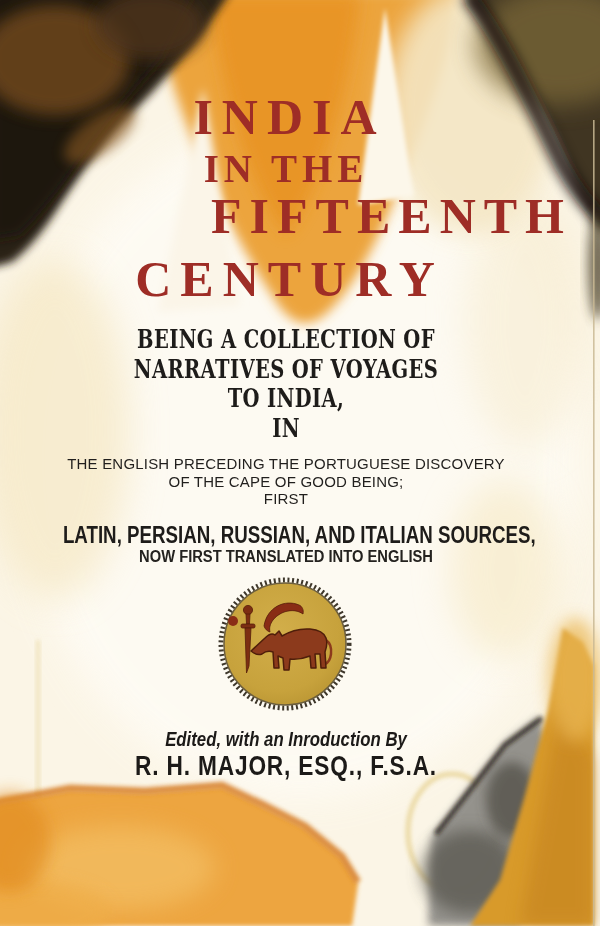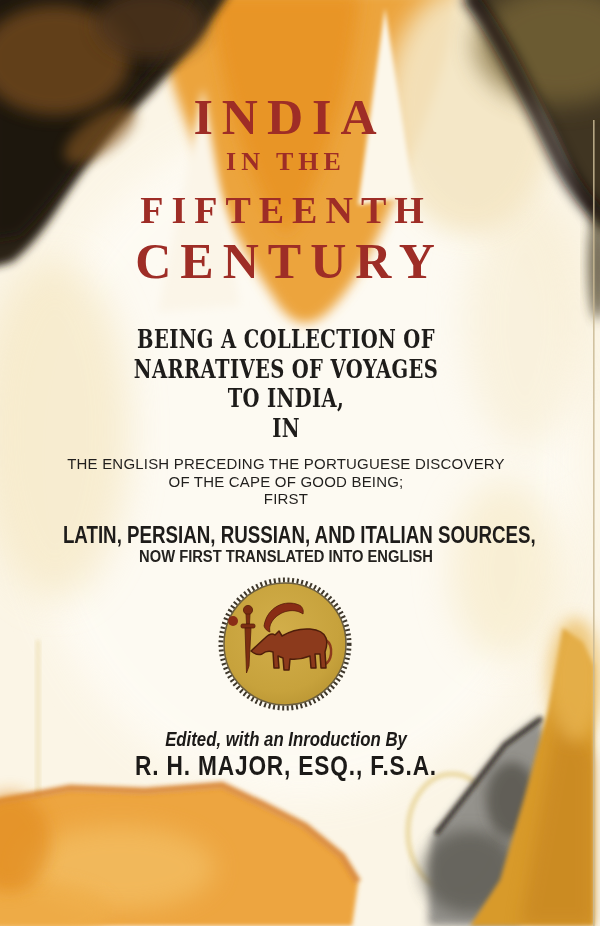--- a/index.html
+++ b/index.html
@@ -4,22 +4,22 @@
 <style>
   html,body{margin:0;padding:0;}
   body{width:600px;height:926px;overflow:hidden;background:#fbf5e6;
        font-family:"Liberation Sans",sans-serif;}
   .cover{position:relative;width:600px;height:926px;}
   .bg{position:absolute;left:0;top:0;width:600px;height:926px;z-index:0;}
   .content{position:absolute;left:0;top:0;width:572px;height:926px;z-index:2;text-align:center;}
   .abs{position:absolute;left:0;right:0;}
   .title{font-family:"Liberation Serif",serif;font-weight:bold;color:#9e2d26;line-height:1;}
   .t-big{font-size:50px;letter-spacing:9px;margin-left:7px;}
-  .t-fift{font-size:38px;letter-spacing:8px;}
-  .t-small{font-size:26px;letter-spacing:5px;}
+  .t-fift{font-size:50px;letter-spacing:8px;text-align:right;}
+  .t-small{font-size:39px;letter-spacing:5px;}
   .blk-serif{font-family:"DejaVu Serif",serif;font-weight:bold;color:#1e1c1a;
              font-size:26px;line-height:29.5px;transform:scaleX(0.75);transform-origin:50% 0;
              letter-spacing:0.5px;}
   .desc{font-size:15px;line-height:17.5px;color:#211f1d;letter-spacing:0.2px;}
   .sources{font-size:24px;font-weight:bold;color:#1e1c1a;line-height:1;
            transform:scaleX(0.78);transform-origin:50% 0;white-space:nowrap;}
   .translated{font-size:16px;font-weight:bold;color:#24221f;line-height:1;
               transform:scaleX(0.92);transform-origin:50% 0;white-space:nowrap;}
   .edited{font-size:20px;font-style:italic;font-weight:bold;color:#1c1a18;line-height:1;
           transform:scaleX(0.84);transform-origin:50% 0;white-space:nowrap;}
@@ -101,21 +101,21 @@
     <ellipse cx="575" cy="680" rx="27" ry="62" fill="#eab755" opacity="0.7" filter="url(#b8)"></ellipse>
 
     <rect x="593" y="120" width="1.6" height="806" fill="#c9b894" opacity="0.85"></rect>
   </svg>
 
   <div class="content">
 
     <div class="abs title t-big" style="top:92px;">INDIA</div>
     <div class="abs title t-small" style="top:149px;">IN THE</div>
     <div class="abs title t-fift" style="top:191px;">FIFTEENTH</div>
-    <div class="abs title t-big" style="top:236px;">CENTURY</div>
+    <div class="abs title t-big" style="top:254px;">CENTURY</div>
 
     <div class="abs blk-serif" style="top:325px;">
       <div>BEING A COLLECTION OF</div>
       <div>NARRATIVES OF VOYAGES</div>
       <div>TO INDIA,</div>
       <div>IN</div>
     </div>
 
     <div class="abs desc" style="top:455px;">
       <div>THE ENGLISH PRECEDING THE PORTUGUESE DISCOVERY</div>

